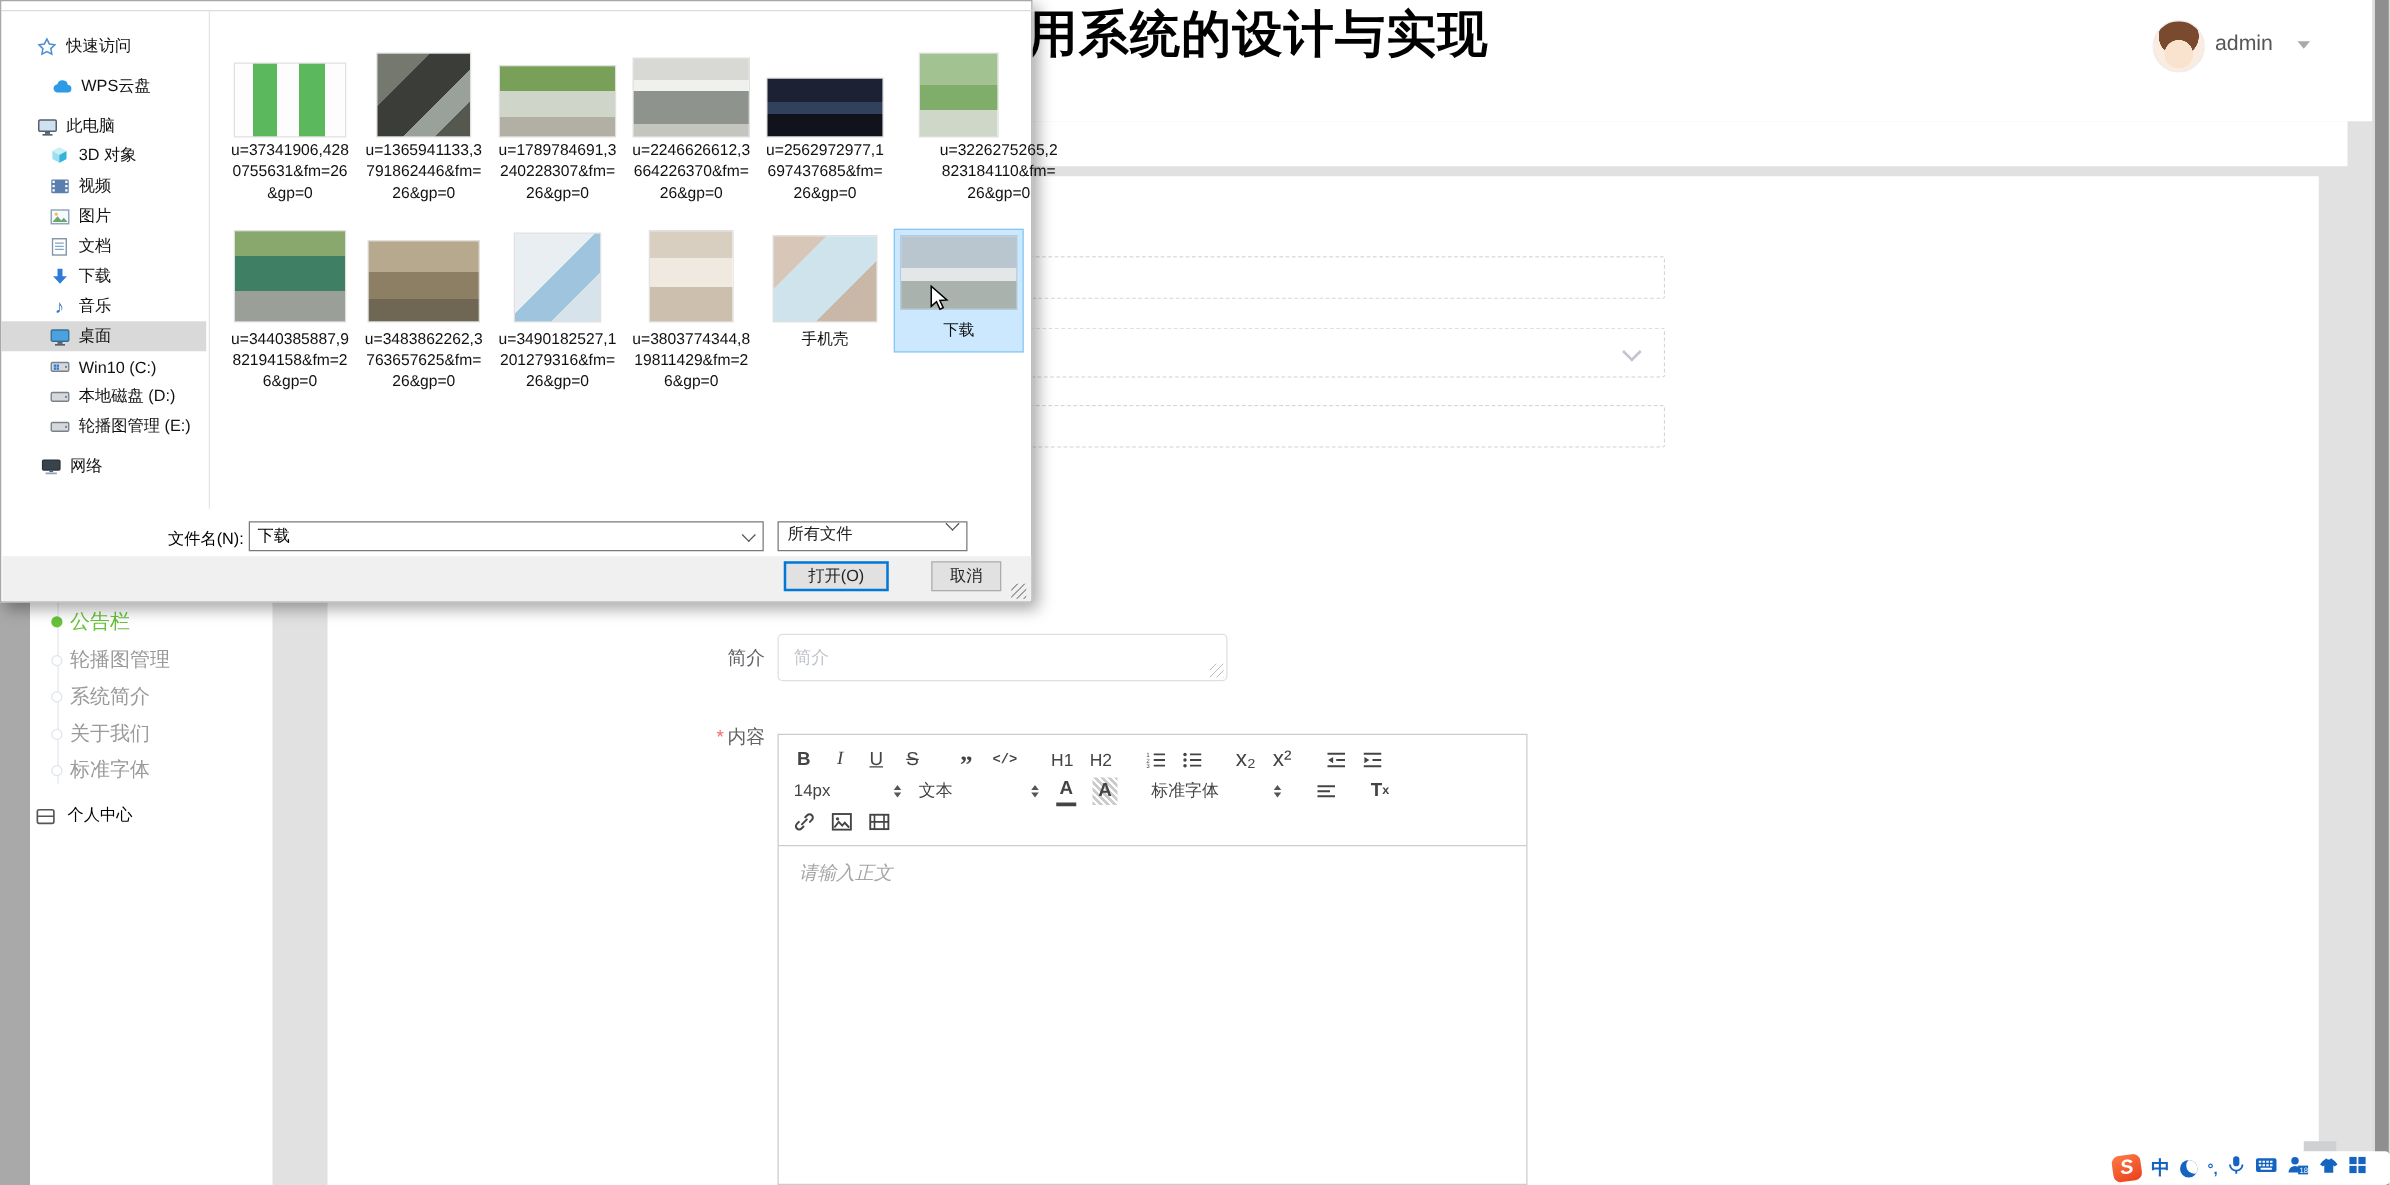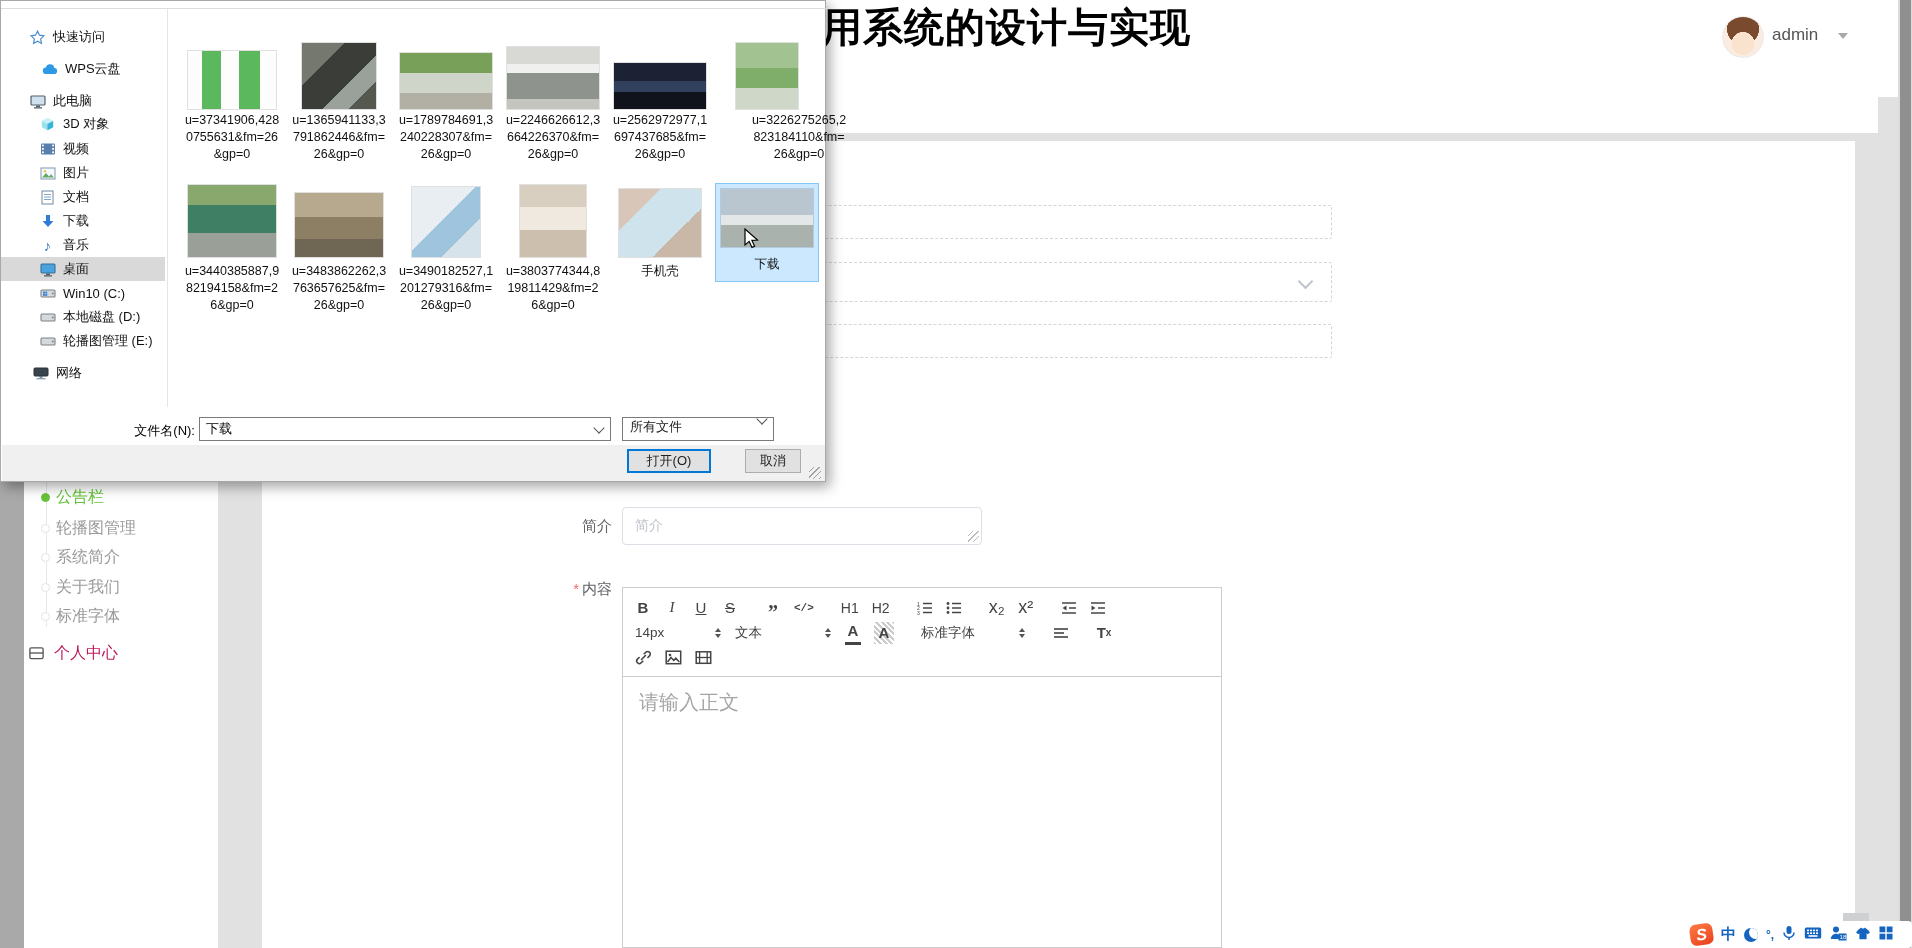--- a/index.html
+++ b/index.html
@@ -22,21 +22,21 @@
   .tabbar{left:0;top:97px;width:1878px;height:36px;background:#fff}
   .v-scrollbar{left:1898px;top:0;width:14px;height:948px;background:#dcdcdc}
   .v-thumb{left:1900px;top:0;width:11px;height:948px;background:#8f8f8f}
   .dark-strip{left:0;top:0;width:24px;height:948px;background:#a9a9a9}
   .nav-side{left:24px;top:0;width:194px;height:948px;background:#fff}
   .side-line{left:46px;top:462px;width:1px;height:165px;background:#e4e7ed}
   .side-item{left:56px;width:150px;height:22px;font-size:16px;color:#9a9a9a;white-space:nowrap}
   .side-item.active{color:#67c23a}
   .dot{left:41px;width:9px;height:9px;border-radius:50%;background:#fff;border:1px solid #dfe4ea;box-sizing:border-box}
   .dot.active{background:#67c23a;border-color:#67c23a}
-  .personal{left:54px;top:643px;font-size:16px;color:#be185d}
+  .personal{left:54px;top:643px;font-size:13px;color:#000000}
   .card{left:262px;top:141px;width:1593px;height:807px;background:#fff}
 
   .dashed{left:622px;width:710px;border:1px dashed #d5d5d5;border-radius:2px;background:#fff;box-sizing:border-box}
   .chev{width:9px;height:9px;border-right:2px solid #c0c4cc;border-bottom:2px solid #c0c4cc;transform:rotate(45deg)}
 
   .f-label{width:90px;text-align:right;font-size:15px;color:#606266}
   .req{color:#f56c6c;margin-right:3px}
   .intro-ta{left:622px;top:507px;width:360px;height:38px;border:1px solid #dcdfe6;border-radius:4px;
     box-sizing:border-box;padding:9px 12px;font-size:14px;color:#333;resize:none;outline:none;
     font-family:"Liberation Sans",sans-serif;background:#fff}
@@ -60,21 +60,21 @@
   .b-sub,.b-sup{font-size:18px}
   .sel-ctl{display:inline-flex;align-items:center;justify-content:space-between;margin-right:14px;font-size:13.5px;color:#444;cursor:pointer}
   .tris{display:inline-flex;flex-direction:column;margin-left:8px}
   .tri-up{width:0;height:0;border-left:3.5px solid transparent;border-right:3.5px solid transparent;border-bottom:4px solid #555;margin-bottom:2px}
   .tri-dn{width:0;height:0;border-left:3.5px solid transparent;border-right:3.5px solid transparent;border-top:4px solid #555}
   .b-color{font-weight:700;border-bottom:3px solid #444;line-height:14px}
   .b-bg{font-weight:700;padding:0 2px;background:repeating-linear-gradient(45deg,#ccc 0 2px,#fff 2px 4px)}
   .b-clean{font-size:15px;font-weight:600}
   .b-clean sub{font-size:10px}
   .ed-body{position:relative;height:276px}
-  .ed-ph{position:absolute;left:16px;top:12px;color:#a6a6a6;font-size:20px}
+  .ed-ph{position:absolute;left:16px;top:12px;font-style:italic;color:#a6a6a6;font-size:15px}
 
   
   .dialog{left:0;top:0;width:826px;height:482px;background:#fff;border:1px solid #a8a8a8;
     box-sizing:border-box;box-shadow:4px 5px 12px rgba(0,0,0,.35);font-size:13px}
   .dlg-topline{left:0;top:7px;width:826px;height:1px;background:#dcdcdc}
   .dlg-sep{left:166px;top:8px;width:1px;height:398px;background:#e5e5e5}
   .nav-item{height:24px;display:flex;align-items:center;white-space:nowrap;color:#111;cursor:default}
   .nav-item .lbl{margin-left:7px}
   .nav-sel{left:0;width:164px;background:#d9d9d9}
   .icn{display:inline-flex;width:17px;height:16px;align-items:center;justify-content:center}

